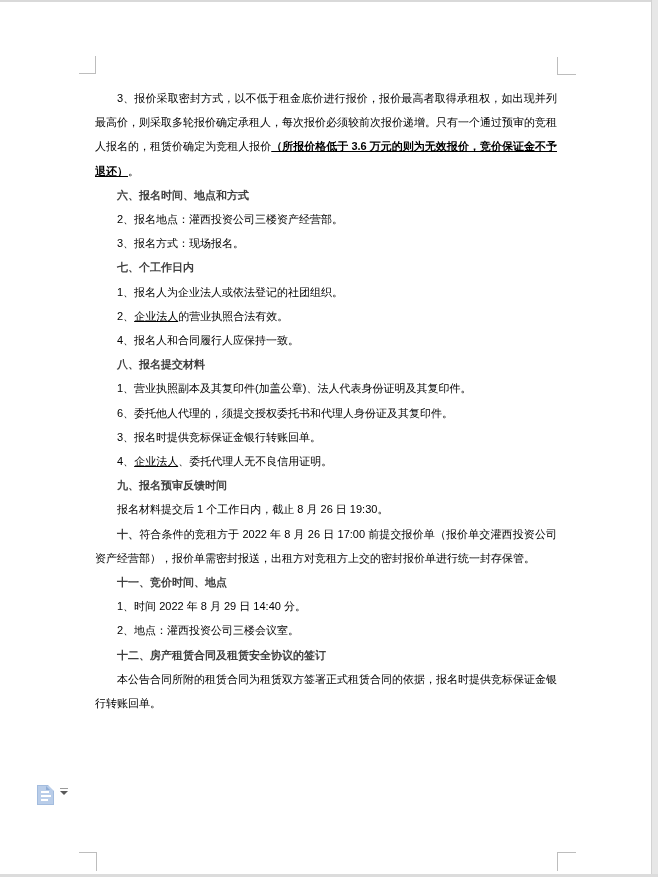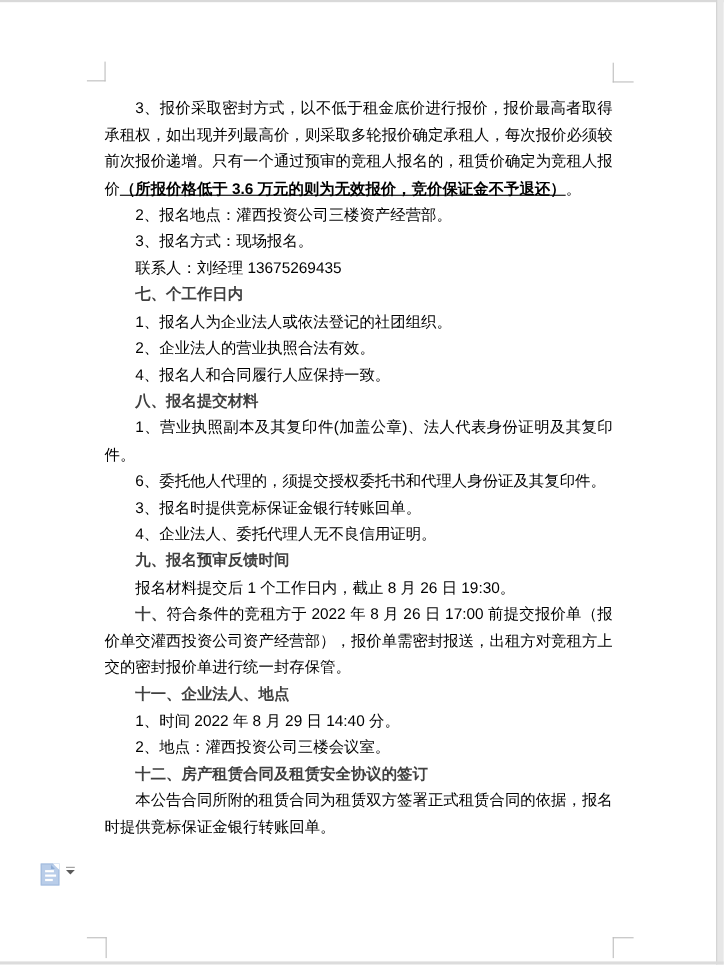--- a/index.html
+++ b/index.html
@@ -16,28 +16,28 @@
   
   .crop{position:absolute;box-sizing:border-box;}
   .crop-tl{left:79px;top:56px;width:17px;height:18px;border-right:1px solid #bdbdbd;border-bottom:1px solid #bdbdbd;}
   .crop-tr{left:557px;top:57px;width:19px;height:18px;border-left:1px solid #bdbdbd;border-bottom:1px solid #bdbdbd;}
   .crop-bl{left:79px;top:852px;width:18px;height:19px;border-right:1px solid #bdbdbd;border-top:1px solid #bdbdbd;}
   .crop-br{left:557px;top:852px;width:19px;height:19px;border-left:1px solid #bdbdbd;border-top:1px solid #bdbdbd;}
 
   
   .doc-text{
     position:absolute;left:95px;top:86px;width:462px;
-    font-size:14px;color:#000;text-align:justify;
+    font-size:11px;color:#000;text-align:justify;
     letter-spacing:0;
   }
   .doc-text p{margin:0;line-height:24.2px;text-indent:2em;}
   .run-normal{}
   .run-heading{font-weight:700;color:#404040;}
   .run-bold-underline{font-weight:700;text-decoration:underline;}
-  .run-underline{}
+  .run-underline{text-decoration:underline;}
 
   
   .paste-widget{position:absolute;left:36px;top:783px;width:34px;height:26px;cursor:pointer;}
   .clipboard{position:absolute;left:1px;top:2px;width:17px;height:20px;background:#b9cde9;border:1px solid #a3bcde;box-sizing:border-box;}
   .clipboard .fold{position:absolute;right:-1px;top:-1px;width:0;height:0;
     border-left:6px solid transparent;border-top:6px solid #ffffff;}
   .clipboard .fold-shade{position:absolute;right:3px;top:0;width:4px;height:4px;background:#8fadd6;
     clip-path:polygon(0 0,0 100%,100% 100%);}
   .clipboard .line{position:absolute;left:3px;height:2px;background:#ffffff;}
   .clipboard .l1{top:5px;width:8px;}
@@ -55,36 +55,36 @@
 <div class="frame-right"></div>
 <div class="frame-bottom"></div>
 
 <div class="crop crop-tl"></div>
 <div class="crop crop-tr"></div>
 <div class="crop crop-bl"></div>
 <div class="crop crop-br"></div>
 
 <div class="doc-text">
     <p><span class="run-normal">3、报价采取密封方式，以不低于租金底价进行报价，报价最高者取得承租权，如出现并列最高价，则采取多轮报价确定承租人，每次报价必须较前次报价递增。只有一个通过预审的竞租人报名的，租赁价确定为竞租人报价</span><span class="run-bold-underline">（所报价格低于 3.6 万元的则为无效报价，竞价保证金不予退还）</span><span class="run-normal">。</span></p>
+    <p><span class="run-heading">六、报名时间、地点和方式</span></p>
     <p><span class="run-normal">2、报名地点：灌西投资公司三楼资产经营部。</span></p>
     <p><span class="run-normal">3、报名方式：现场报名。</span></p>
-    <p><span class="run-normal">联系人：刘经理  13675269435</span></p>
     <p><span class="run-heading">七、个工作日内</span></p>
     <p><span class="run-normal">1、报名人为企业法人或依法登记的社团组织。</span></p>
     <p><span class="run-normal">2、</span><span class="run-underline">企业法人</span><span class="run-normal">的营业执照合法有效。</span></p>
     <p><span class="run-normal">4、报名人和合同履行人应保持一致。</span></p>
     <p><span class="run-heading">八、报名提交材料</span></p>
     <p><span class="run-normal">1、营业执照副本及其复印件(加盖公章)、法人代表身份证明及其复印件。</span></p>
     <p><span class="run-normal">6、委托他人代理的，须提交授权委托书和代理人身份证及其复印件。</span></p>
     <p><span class="run-normal">3、报名时提供竞标保证金银行转账回单。</span></p>
     <p><span class="run-normal">4、</span><span class="run-underline">企业法人</span><span class="run-normal">、委托代理人无不良信用证明。</span></p>
     <p><span class="run-heading">九、报名预审反馈时间</span></p>
     <p><span class="run-normal">报名材料提交后 1 个工作日内，截止 8 月 26 日 19:30。</span></p>
     <p><span class="run-heading">十、</span><span class="run-normal">符合条件的竞租方于 2022 年 8 月 26 日 17:00 前提交报价单（报价单交灌西投资公司资产经营部），报价单需密封报送，出租方对竞租方上交的密封报价单进行统一封存保管。</span></p>
-    <p><span class="run-heading">十一、企业法人、地点</span></p>
+    <p><span class="run-heading">十一、竞价时间、地点</span></p>
     <p><span class="run-normal">1、时间 2022 年 8 月 29 日 14:40 分。</span></p>
     <p><span class="run-normal">2、地点：灌西投资公司三楼会议室。</span></p>
     <p><span class="run-heading">十二、房产租赁合同及租赁安全协议的签订</span></p>
     <p><span class="run-normal">本公告合同所附的租赁合同为租赁双方签署正式租赁合同的依据，报名时提供竞标保证金银行转账回单。</span></p>
   </div>
 
 <div class="paste-widget">
   <div class="clipboard">
     <div class="fold-shade"></div>
     <div class="fold"></div>

